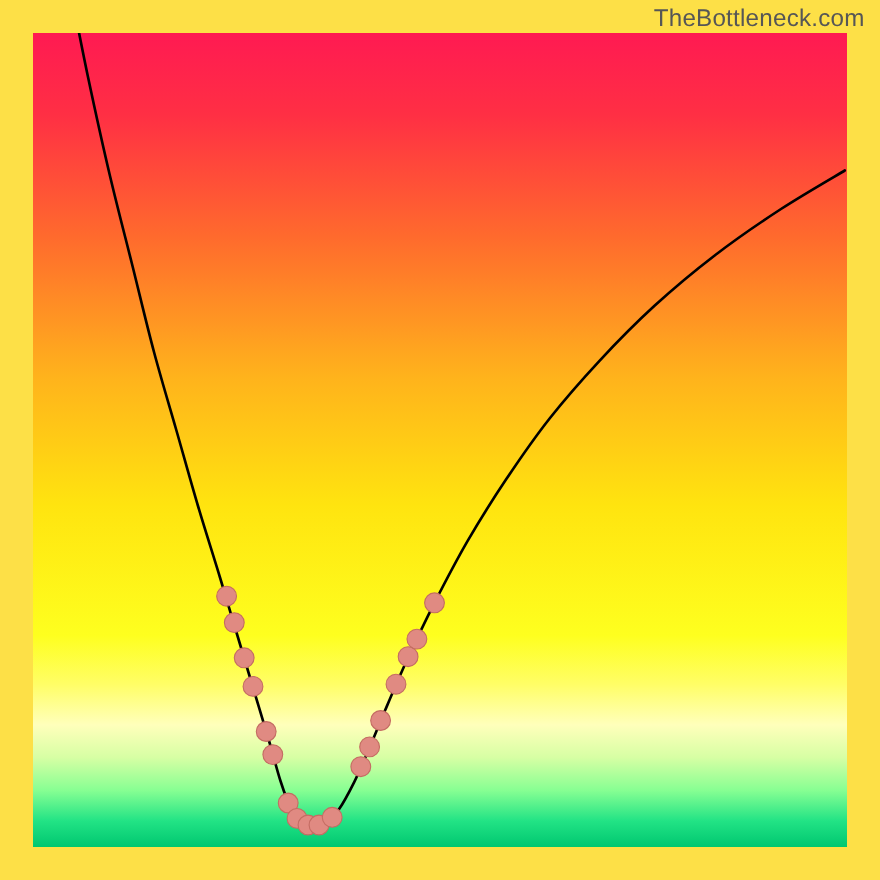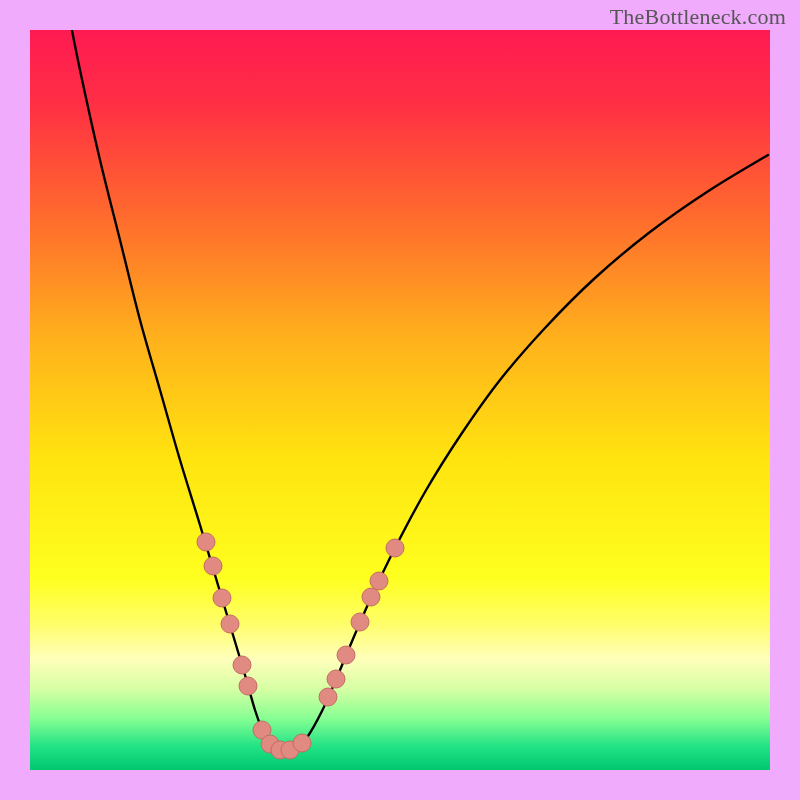--- a/index.html
+++ b/index.html
@@ -10,22 +10,21 @@
     overflow: hidden;
     background: #000;
     font-family: Arial, Helvetica, sans-serif;
   }
   .frame {
     position: absolute;
     top: 0;
     left: 0;
     width: 800px;
     height: 800px;
-    background: #f0abfc;
-    font-family: Liberation Serif, serif;
+    background: #fde047;
   }
   .plot-area {
     position: absolute;
     top: 30px;
     left: 30px;
     width: 740px;
     height: 740px;
     overflow: hidden;
   }
   .gradient {

